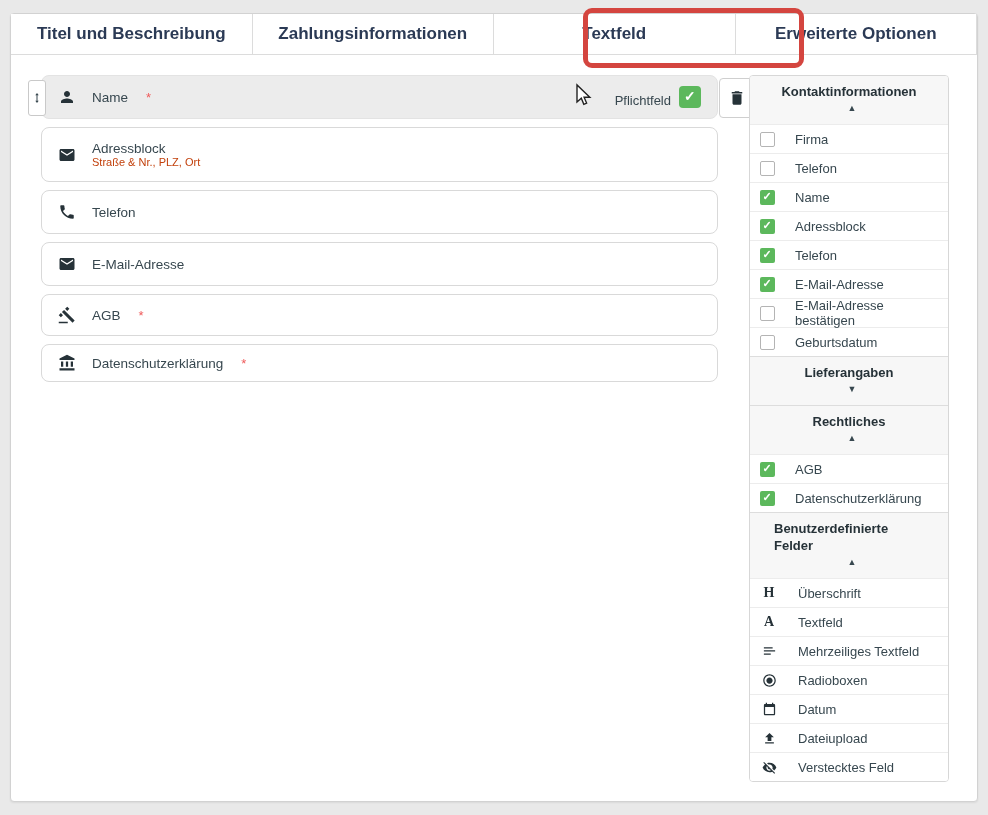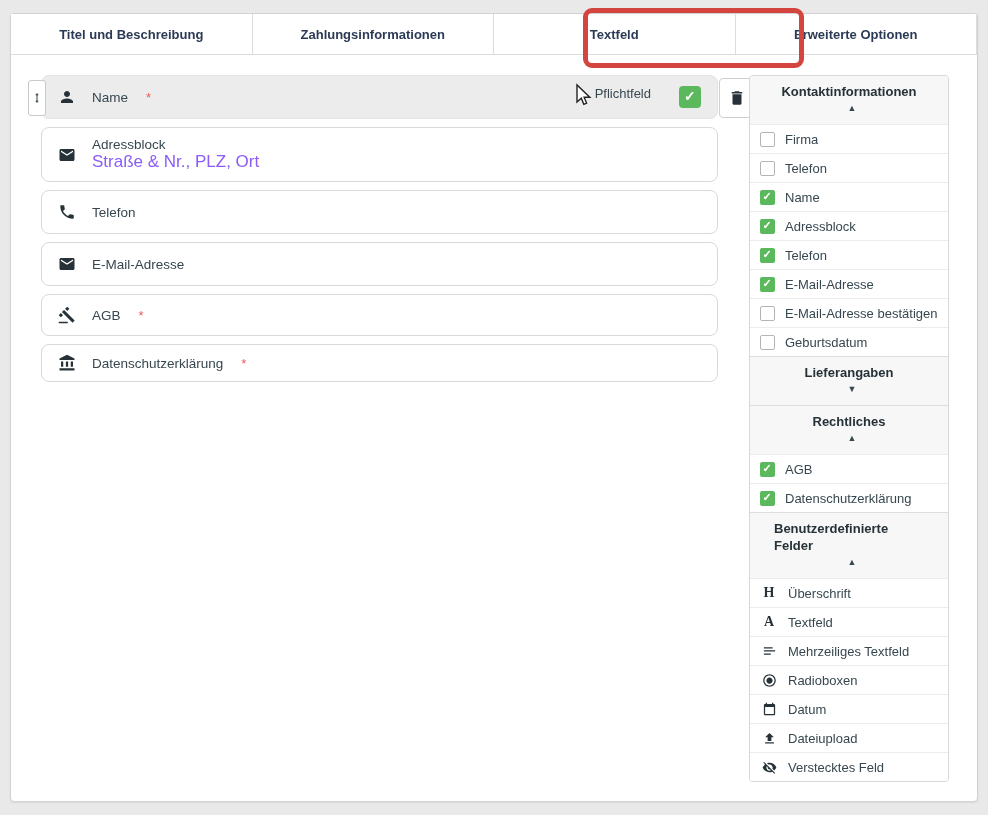--- a/index.html
+++ b/index.html
@@ -11,21 +11,21 @@
   }
   .container {
     position:absolute; left:10px; top:13px; width:966px; height:787px;
     background:#fff; border:1px solid #d2d2d2; border-radius:4px;
     box-shadow:0 1px 2px rgba(0,0,0,.07);
   }
   
   .tabbar { display:flex; height:40px; border-bottom:1px solid #dcdcdc; position:relative; }
   .tab {
     flex:1; display:flex; align-items:center; justify-content:center;
-    font-weight:bold; font-size:13px; color:#2b3a55;
+    font-weight:bold; font-size:17px; color:#2b3a55;
     border-right:1px solid #dcdcdc; cursor:pointer; position:relative; background:#fff;
   }
   .tab:last-child { border-right:none; }
   .tab.active::after {
     content:""; position:absolute; left:0; right:0; bottom:0; height:3px; background:#7cc47c;
   }
   .annotation {
     position:absolute; left:572px; top:-6px; width:211px; height:50px;
     border:5px solid #d4453f; border-radius:9px; z-index:6; pointer-events:none;
   }
@@ -38,24 +38,24 @@
   .field-row {
     position:relative; display:flex; align-items:center;
     padding:0 16px; gap:14px; border-radius:8px;
     background:#fff; border:1px solid #d9d9d9; box-sizing:border-box;
     height:44px;
   }
   .field-row.selected { background:#ececec; border-color:#e3e3e3; }
   .field-row .f-icon { width:20px; height:20px; color:#263238; flex:0 0 auto; display:flex; align-items:center; }
   .field-row .f-icon svg { width:18px; height:18px; fill:currentColor; }
   .f-label { font-size:13.5px; color:#37474f; }
-  .f-sub { font-size:17px; color:#8b5cf6; margin-top:0; }
+  .f-sub { font-size:11px; color:#c2410c; margin-top:0; }
   .f-texts { display:flex; flex-direction:column; justify-content:center; }
   .req-star { color:#ef5a5a; font-size:13px; margin-left:4px; }
-  .row-right { margin-left:auto; display:flex; align-items:flex-start; gap:28px; }
+  .row-right { margin-left:auto; display:flex; align-items:flex-end; gap:8px; }
   .pflicht-label { font-size:13px; color:#37474f; }
   .green-check {
     width:22px; height:22px; border-radius:4px; background:#5cb85c; position:relative; cursor:pointer;
   }
   .green-check::after {
     content:"✓"; position:absolute; left:5px; top:2px; color:#fff; font-size:14px; font-weight:bold;
   }
   .drag-handle {
     position:absolute; left:-14px; top:4px; width:16px; height:34px;
     background:#fff; border:1px solid #c9c9c9; border-radius:3px;
@@ -75,21 +75,21 @@
     box-sizing:border-box;
   }
   .sec-header {
     display:flex; align-items:center; justify-content:space-between;
     padding:7px 10px; font-weight:bold; font-size:13px; color:#263238;
     background:#f7f7f7; border-top:1px solid #dddddd; cursor:pointer; line-height:17px;flex-direction:column;
   }
   .sec-header:first-child { border-top:none; }
   .chev { font-size:9px; color:#37474f; margin-left:6px; flex:0 0 auto; }
   .sb-item {
-    display:flex; align-items:center; gap:10px; padding:0 10px; height:28px;
+    display:flex; align-items:center; gap:20px; padding:0 10px; height:28px;
     border-top:1px solid #ececec; font-size:13px; color:#37474f; background:#fff; cursor:pointer;
   }
   .cb { width:15px; height:15px; border-radius:2px; flex:0 0 auto; box-sizing:border-box; }
   .cb.unchecked { background:#fff; border:1px solid #b4b4b4; }
   .cb.checked { background:#5cb85c; position:relative; }
   .cb.checked::after { content:"✓"; position:absolute; left:2.5px; top:0px; color:#fff; font-size:11px; font-weight:bold; }
   .ci { width:18px; flex:0 0 auto; color:#263238; display:flex; align-items:center; justify-content:center; }
   .ci svg { width:15px; height:15px; fill:currentColor; }
   .ci.letter { font-weight:bold; font-size:14px; font-family:"Liberation Serif", serif; }
   

